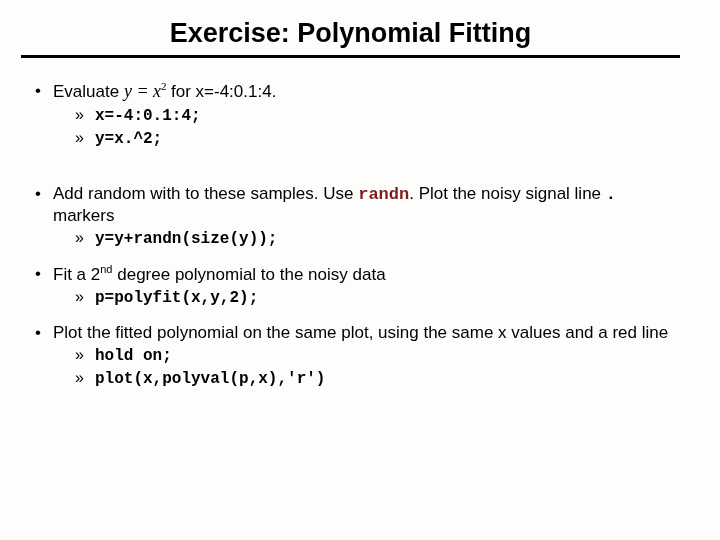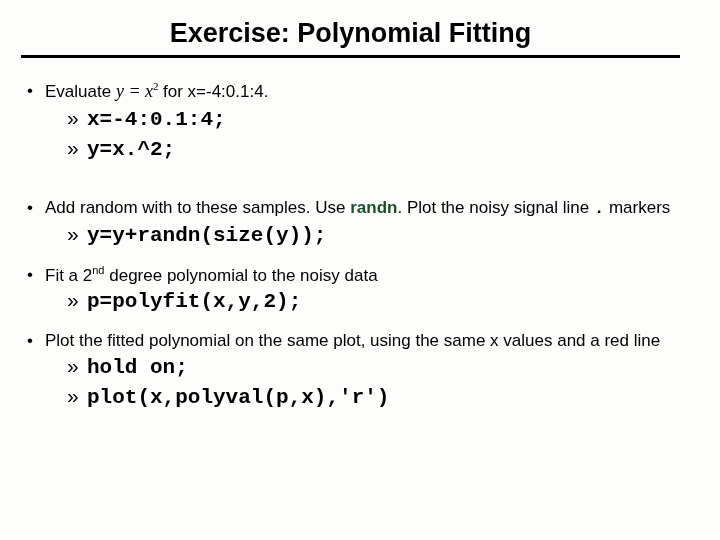--- a/index.html
+++ b/index.html
@@ -24,60 +24,60 @@
     margin: 0 0 6px 0;
   }
   .rule {
     border: none;
     border-top: 3px solid #000;
     margin: 0 0 22px 0;
   }
   ul.lvl1 {
     list-style: none;
     padding-left: 0;
-    margin: 0;
+    margin: 8px;
     font-size: 17px;
     line-height: 1.25;
   }
   ul.lvl1 > li {
     position: relative;
     padding-left: 24px;
     margin-bottom: 4px;
   }
   ul.lvl1 > li::before {
     content: "•";
     position: absolute;
     left: 6px;
     top: 0;
     font-size: 17px;
   }
   ul.lvl2 {
     list-style: none;
     padding-left: 22px;
     margin: 2px 0 14px 0;
-    font-size: 21px;
+    font-size: 16px;
   }
   ul.lvl2 > li {
     position: relative;
     padding-left: 20px;
     margin-bottom: 2px;
   }
   ul.lvl2 > li::before {
     content: "»";
     position: absolute;
     left: 0;
     top: 0;
   }
   .code {
     font-family: "Courier New", Courier, monospace;
     font-weight: bold;
   }
   .kw {
-    color: #14532d;
-    font-family: Liberation Sans, sans-serif;
+    color: #7f1d1d;
+    font-family: Liberation Mono, monospace;
     font-weight: bold;
   }
   .formula {
     font-family: "Times New Roman", serif;
     font-style: italic;
     font-size: 18px;
   }
   .formula sup {
     font-size: 11px;
     font-style: normal;

